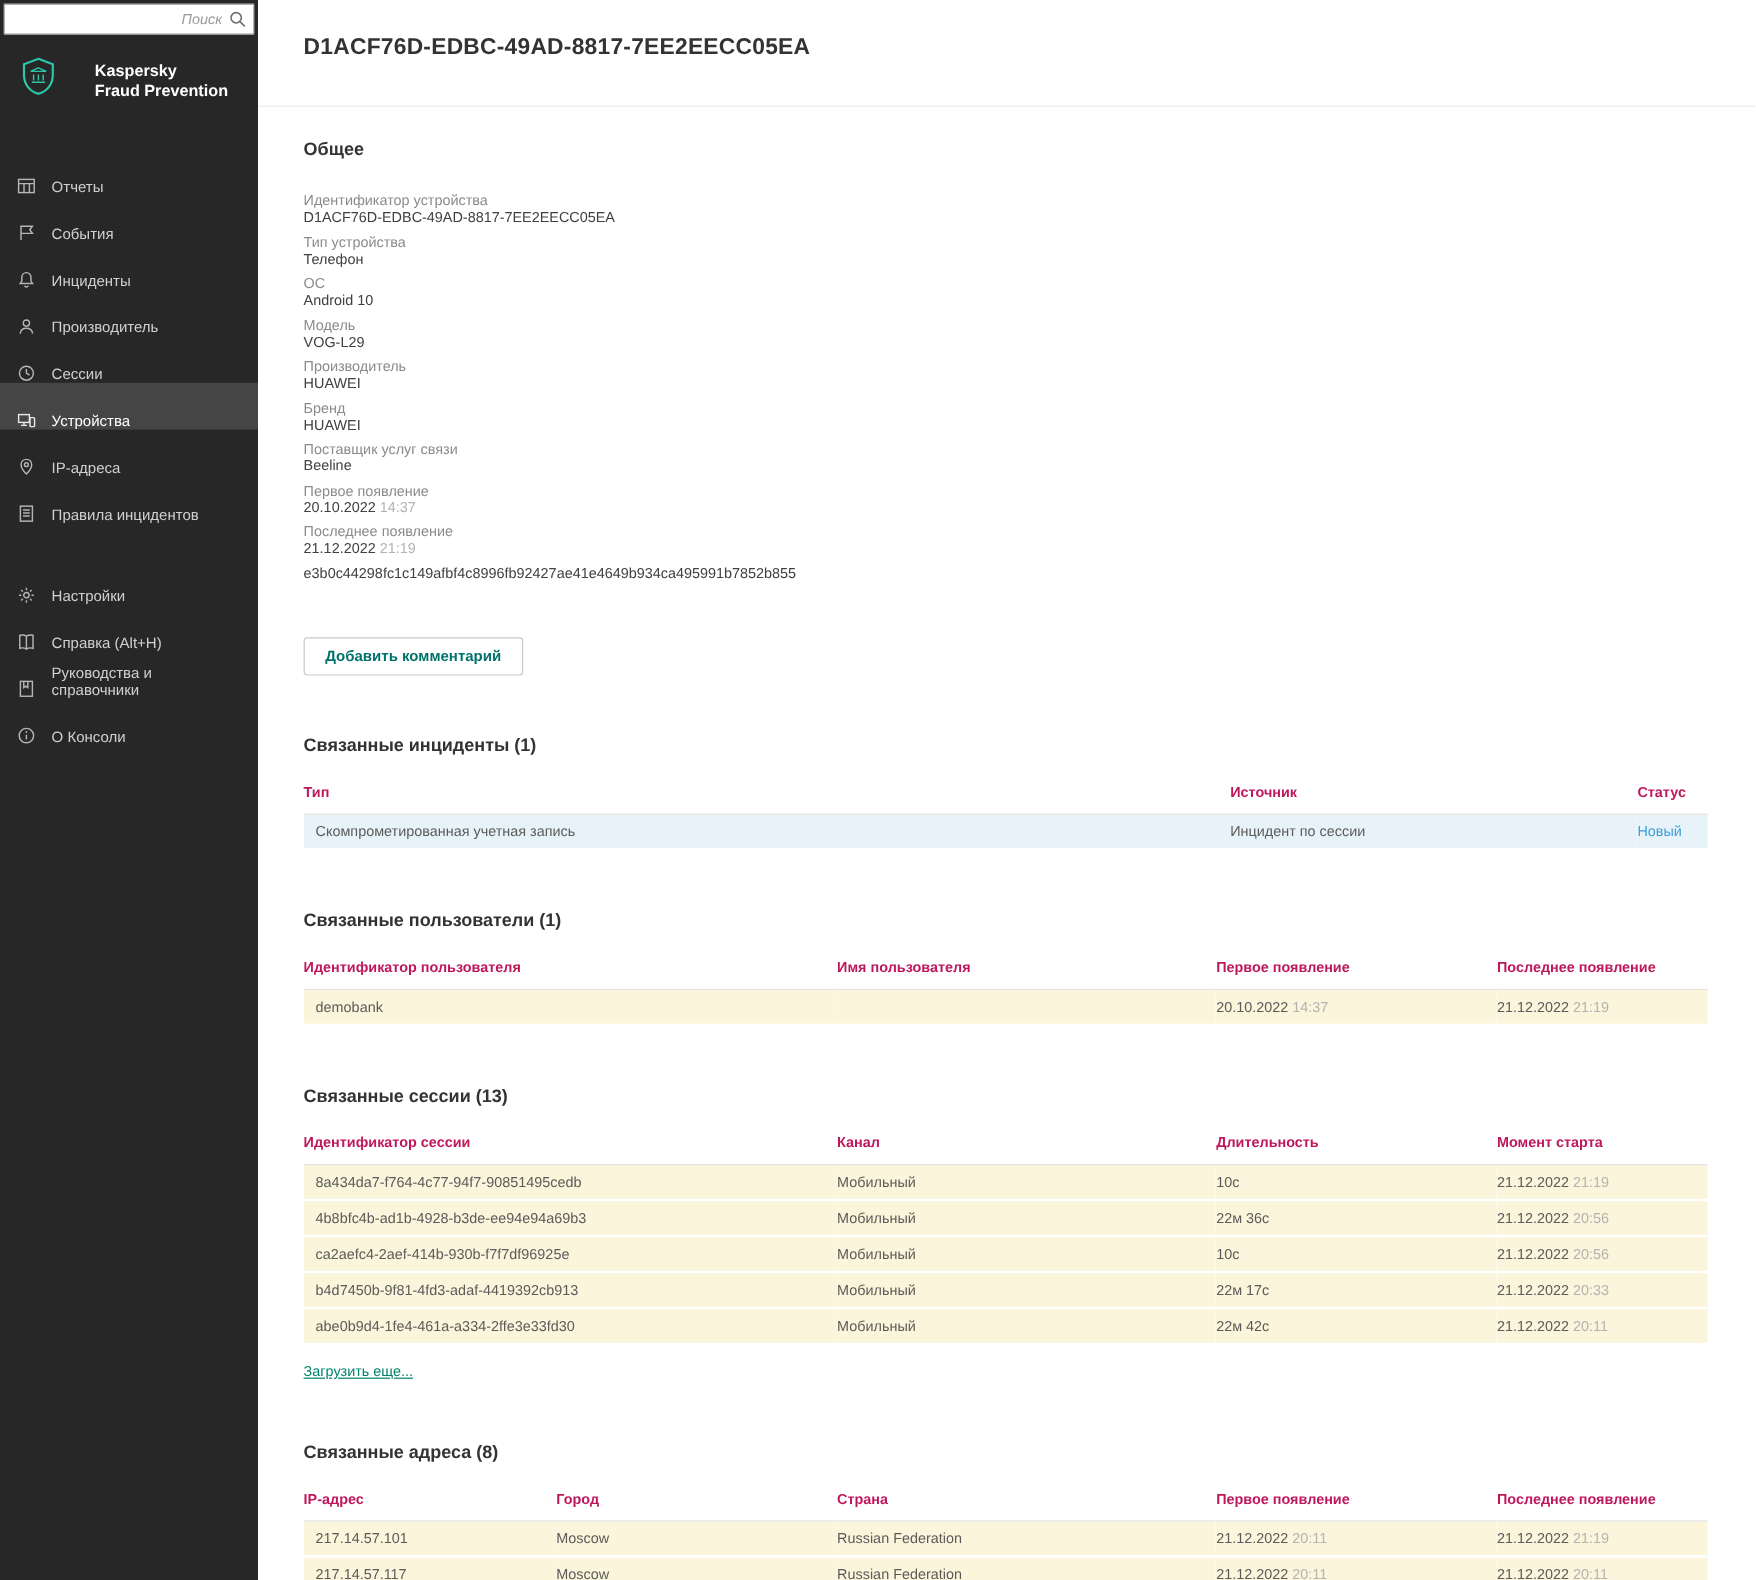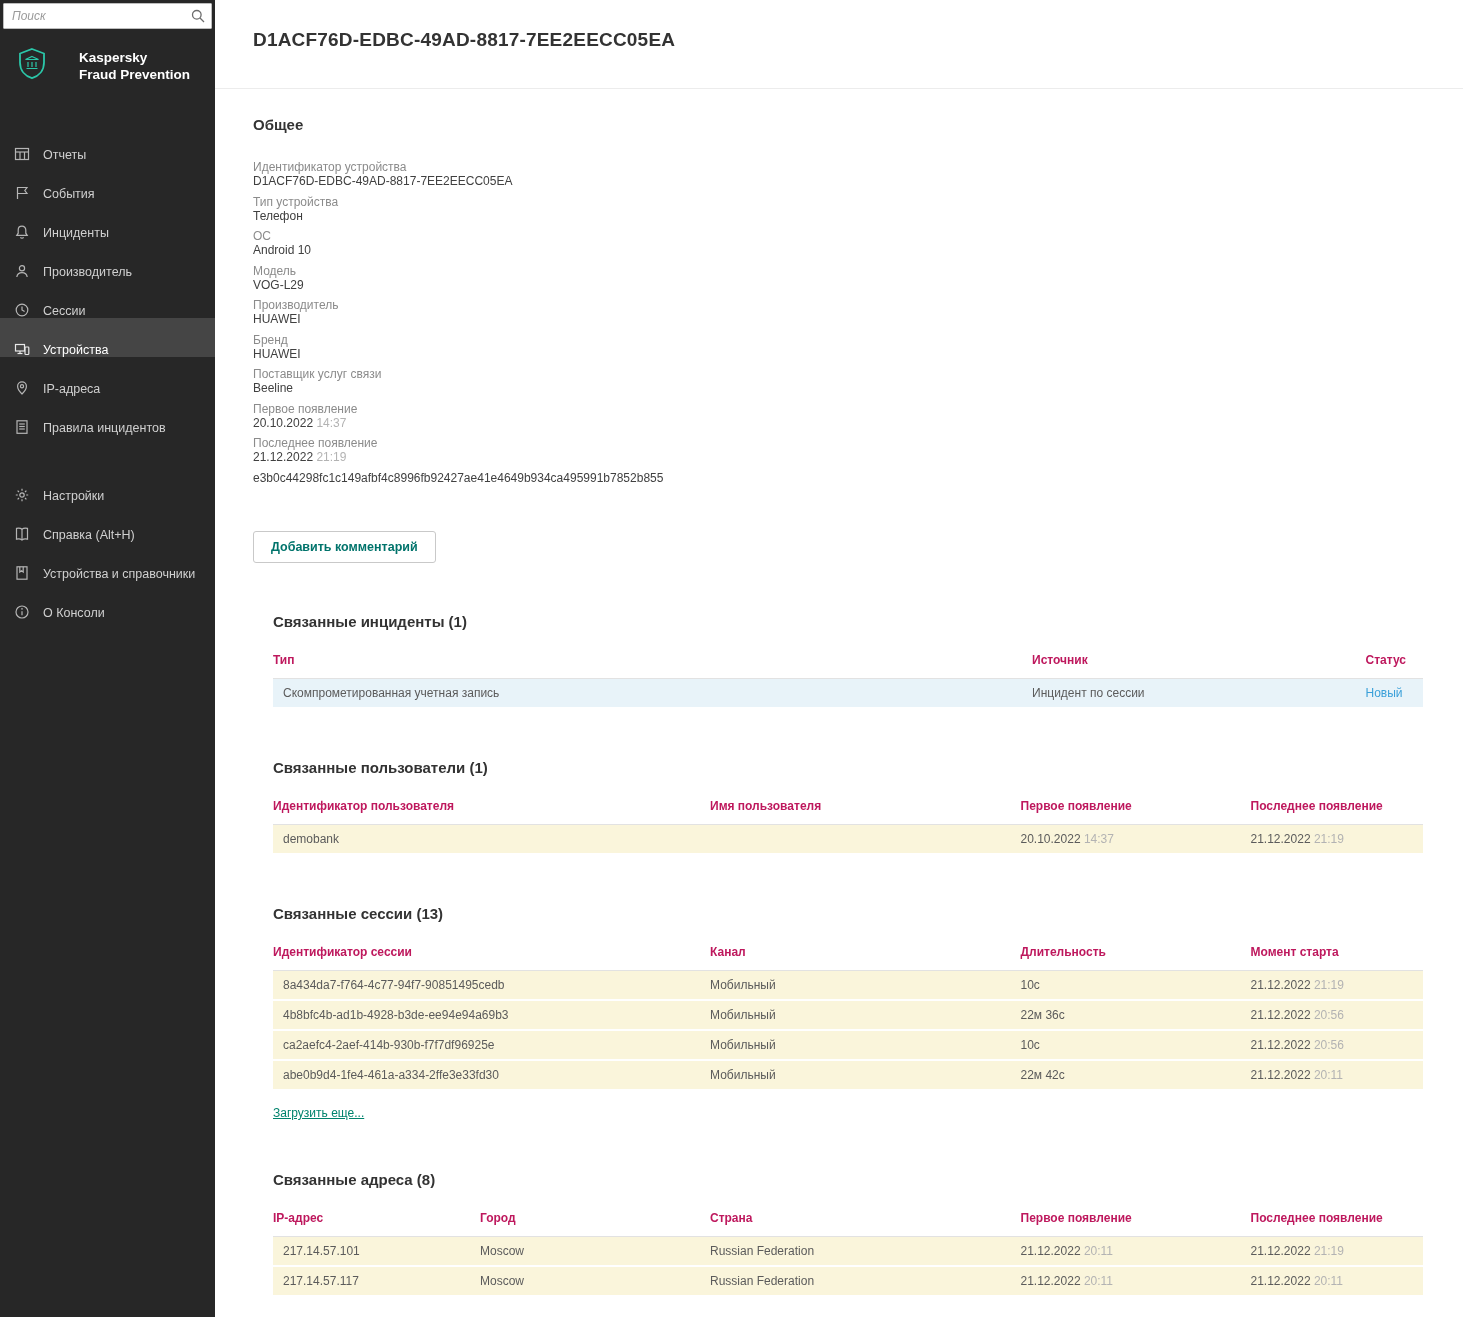--- a/index.html
+++ b/index.html
@@ -6,21 +6,21 @@
   html,body { width:1463px; height:1317px; overflow:hidden; background:#fff;
               font-family:"Liberation Sans", sans-serif; }
   .app { display:flex; width:100%; height:100%; }
 
   
   .sidebar { width:215px; min-width:215px; background:#272727; color:#d6d6d6;
              display:flex; flex-direction:column; }
   .search-wrap { position:relative; background:#fff; border:1px solid #bdbdbd;
                  margin:3px 3px 0 3px; height:26px; border-radius:1px; }
   .search-input { width:100%; height:100%; border:none; outline:none; font-size:12px;
-                  padding:0 26px 0 8px; color:#4c1d95; font-family:inherit; }
+                  padding:0 26px 0 8px; color:#4c1d95; font-family:inherit;text-align:right; }
   .search-input::placeholder { color:#9a9a9a; font-style:italic; }
   .search-icon { position:absolute; right:5px; top:4px; color:#6d6d6d; }
 
   .logo { display:flex; align-items:center; gap:28px; padding:17px 13px 8px 13px; }
   .logo-text { font-size:13.5px; font-weight:bold; color:#fff; line-height:1.25; }
 
   .menu { margin-top:27px; }
   .menu-item { display:flex; align-items:flex-end; gap:13px; height:39px; padding:0 14px;
                font-size:12.5px; color:#d0d0d0; cursor:pointer; }
   .menu-item.active { background:#454545; color:#fff; }
@@ -39,21 +39,21 @@
   .fields { margin-top:26px; }
   .field-row { display:flex; align-items:flex-start; min-height:34.5px;flex-direction:column; }
   .field-label { width:452px; min-width:452px; font-size:12px; color:#8b8b8b; padding-top:1px; }
   .field-value { font-size:12px; color:#404040; }
   .time { color:#b3b3b3; }
 
   .btn-outline { margin-top:27px; background:#fff; border:1px solid #c9c9c9; border-radius:3px;
                  color:#00736b; font-size:12.5px; font-weight:bold; padding:8px 17px;
                  cursor:pointer; font-family:inherit; }
 
-  .section { margin-top:50px;margin-left:20px; }
+  .section { margin-top:50px; }
   .tbl { width:100%; border-collapse:collapse; table-layout:fixed; margin-top:11px; }
   .tbl th { text-align:left; font-size:12px; color:#be185d; font-weight:bold;
             padding:12px 8px 11px 0; border-bottom:1px solid #e2e2e2; white-space:nowrap; }
   .tbl td { font-size:12px; color:#5b5b5b; padding:7px 8px 7px 0; border-bottom:2px solid #fff;
             white-space:nowrap; overflow:hidden; }
   .tbl td:first-child { padding-left:10px; }
   tr.yellow td { background:#faf5db; }
   tr.blue td { background:#e8f3f9; }
   .status-link { color:#3ba0d9; text-decoration:none; cursor:pointer; }
   .load-more { display:inline-block; margin-top:15px; font-size:12px; color:#00836c;
@@ -189,21 +189,21 @@
           </span>
         <span>Справка (Alt+H)</span>
       </div>
       <div class="menu-item">
         <span class="mi-icon">
           <svg width="16" height="16" viewBox="0 0 16 16" fill="none" stroke="currentColor" stroke-width="1.2">
             <rect x="3" y="1.8" width="10" height="12.4"></rect>
               <path d="M5.8 1.8v5.2l1.7-1.2 1.7 1.2V1.8"></path>
           </svg>
           </span>
-        <span>Устройства и справочники</span>
+        <span>Руководства и справочники</span>
       </div>
       <div class="menu-item">
         <span class="mi-icon">
           <svg width="16" height="16" viewBox="0 0 16 16" fill="none" stroke="currentColor" stroke-width="1.2">
             <circle cx="8" cy="8" r="6"></circle>
               <line x1="8" y1="7.2" x2="8" y2="11.2"></line>
             <circle cx="8" cy="4.9" r="0.8" fill="currentColor" stroke="none"></circle>
           </svg>
           </span>
         <span>О Консоли</span>
@@ -346,20 +346,26 @@
               <td>4b8bfc4b-ad1b-4928-b3de-ee94e94a69b3</td>
               <td>Мобильный</td>
               <td>22м 36с</td>
               <td><span>21.12.2022</span> <span class="time">20:56</span></td>
             </tr>
             <tr class="yellow">
               <td>ca2aefc4-2aef-414b-930b-f7f7df96925e</td>
               <td>Мобильный</td>
               <td>10с</td>
               <td><span>21.12.2022</span> <span class="time">20:56</span></td>
+            </tr>
+            <tr class="yellow">
+              <td>b4d7450b-9f81-4fd3-adaf-4419392cb913</td>
+              <td>Мобильный</td>
+              <td>22м 17с</td>
+              <td><span>21.12.2022</span> <span class="time">20:33</span></td>
             </tr>
             <tr class="yellow">
               <td>abe0b9d4-1fe4-461a-a334-2ffe3e33fd30</td>
               <td>Мобильный</td>
               <td>22м 42с</td>
               <td><span>21.12.2022</span> <span class="time">20:11</span></td>
             </tr>
           </tbody>
         </table>
         <a class="load-more">Загрузить еще...</a>

